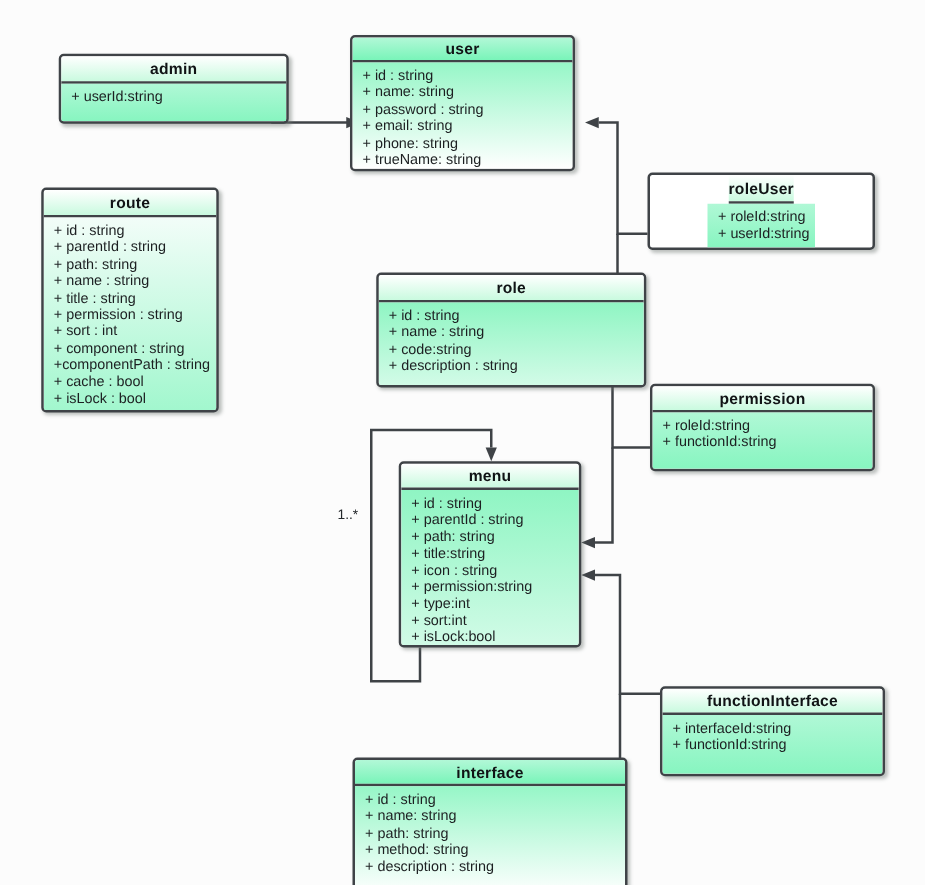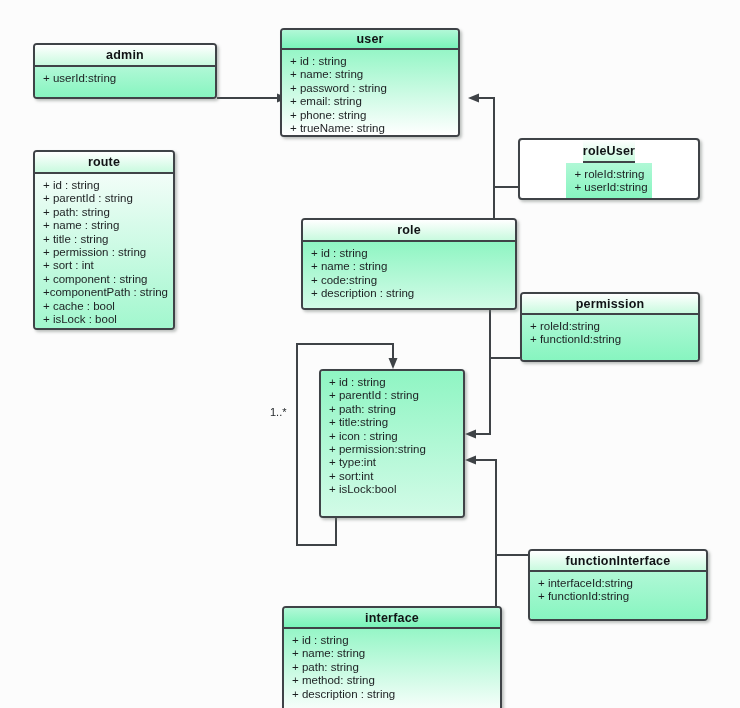--- a/index.html
+++ b/index.html
@@ -62,21 +62,21 @@
         <polygon points="468,636 479,631.5 479,640.5" fill="#3f4347" stroke="none"></polygon>
       </g>
       <g>
         <path d="M336,518 V545 H297 V344 H393 V358"></path>
         <polygon points="393,369 388.5,358 397.5,358" fill="#3f4347" stroke="none"></polygon>
       </g>
     </g>
   </svg>
 
   <div id="class-layer">
-      <div class="uml-class hl body-solid" style="left: 33px; top: 43px; width: 184px; height: 56px;">
+      <div class="uml-class hl body-solid" style="left: 47px; top: 43px; width: 184px; height: 56px;">
         <div class="uml-header" style="flex-basis: 22px;">admin</div>
         <div class="uml-body">
           <div class="attr">+ userId:string</div>
         </div>
       </div>
       <div class="uml-class hg body-fade" style="left: 280px; top: 28px; width: 180px; height: 109px;">
         <div class="uml-header" style="flex-basis: 20px;">user</div>
         <div class="uml-body">
           <div class="attr">+ id : string</div>
           <div class="attr">+ name: string</div>
@@ -111,28 +111,29 @@
       </div>
       <div class="uml-class hl body-soft" style="left: 301px; top: 218px; width: 216px; height: 92px;">
         <div class="uml-header" style="flex-basis: 22px;">role</div>
         <div class="uml-body">
           <div class="attr">+ id : string</div>
           <div class="attr">+ name : string</div>
           <div class="attr">+ code:string</div>
           <div class="attr">+ description : string</div>
         </div>
       </div>
-      <div class="uml-class hl body-solid" style="left: 520px; top: 292px; width: 180px; height: 70px;">
+      <div class="uml-class hl body-solid" style="left: 520px; top: 307px; width: 180px; height: 70px;">
         <div class="uml-header" style="flex-basis: 21px;">permission</div>
         <div class="uml-body">
           <div class="attr">+ roleId:string</div>
           <div class="attr">+ functionId:string</div>
         </div>
       </div>
       <div class="uml-class hl body-soft" style="left: 319px; top: 369px; width: 146px; height: 149px;">
+        <div class="uml-header" style="flex-basis: 21px;">menu</div>
         <div class="uml-body">
           <div class="attr">+ id : string</div>
           <div class="attr">+ parentId : string</div>
           <div class="attr">+ path: string</div>
           <div class="attr">+ title:string</div>
           <div class="attr">+ icon : string</div>
           <div class="attr">+ permission:string</div>
           <div class="attr">+ type:int</div>
           <div class="attr">+ sort:int</div>
           <div class="attr">+ isLock:bool</div>

